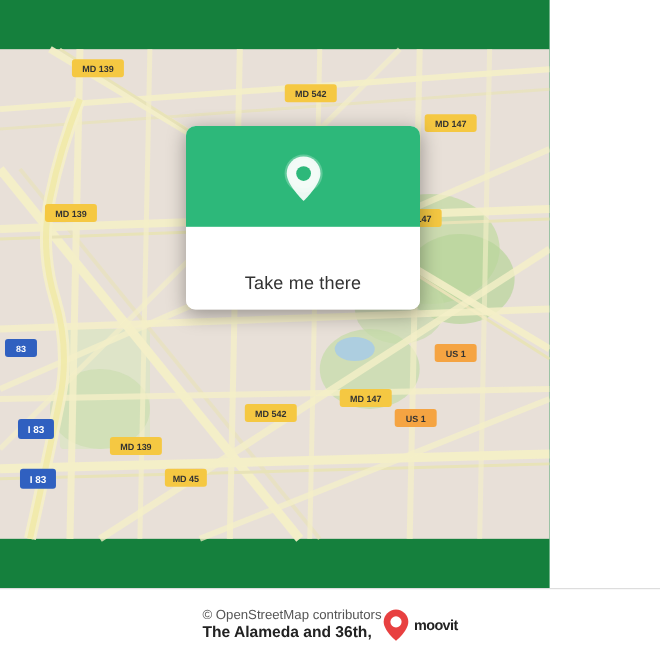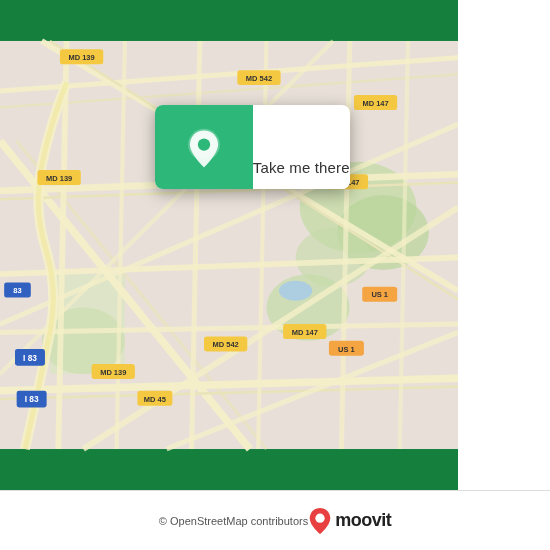--- a/index.html
+++ b/index.html
@@ -31,22 +31,23 @@
     #popup-card {
       position: absolute;
       top: 105px;
       left: 155px;
       width: 195px;
       background: white;
       border-radius: 8px;
       box-shadow: 0 4px 16px rgba(0,0,0,0.35);
       overflow: hidden;
       display: flex;
-      flex-direction: row;
+      flex-direction: column;
       align-items: flex-end;
+      gap: 26px;
     }
 
     #popup-green {
       background: #2db87a;
       width: 100%;
       display: flex;
       align-items: center;
       justify-content: center;
       padding: 22px 0 18px 0;
     }
@@ -109,21 +110,21 @@
       align-items: center;
       gap: 3px;
     }
 
     .moovit-pin {
       width: 24px;
       height: 28px;
     }
 
     .moovit-text {
-      font-size: 18px;
+      font-size: 12px;
       font-weight: 700;
       color: #222;
       letter-spacing: -0.5px;
     }
   </style>
 </head>
 <body>
 
 <div id="map-container">
 
@@ -226,20 +227,21 @@
         <circle cx="22" cy="20" r="7" fill="#2db87a"></circle>
       </svg>
     </div>
     <button id="popup-button">Take me there</button>
   </div>
 </div>
 
 <div id="bottom-bar">
   <div id="bottom-left">
     <span id="attribution">© OpenStreetMap contributors</span>
+    <span id="location-title">The Alameda and 36th,</span>
   </div>
   <div id="moovit-logo">
 
     <svg class="moovit-pin" viewBox="0 0 24 30" xmlns="http://www.w3.org/2000/svg">
       <path d="M12 1 C6 1 1 6 1 12 C1 20 12 29 12 29 C12 29 23 20 23 12 C23 6 18 1 12 1Z" fill="#e84040"></path>
       <circle cx="12" cy="12" r="5" fill="white"></circle>
     </svg>
     <span class="moovit-text">moovit</span>
   </div>
 </div>

